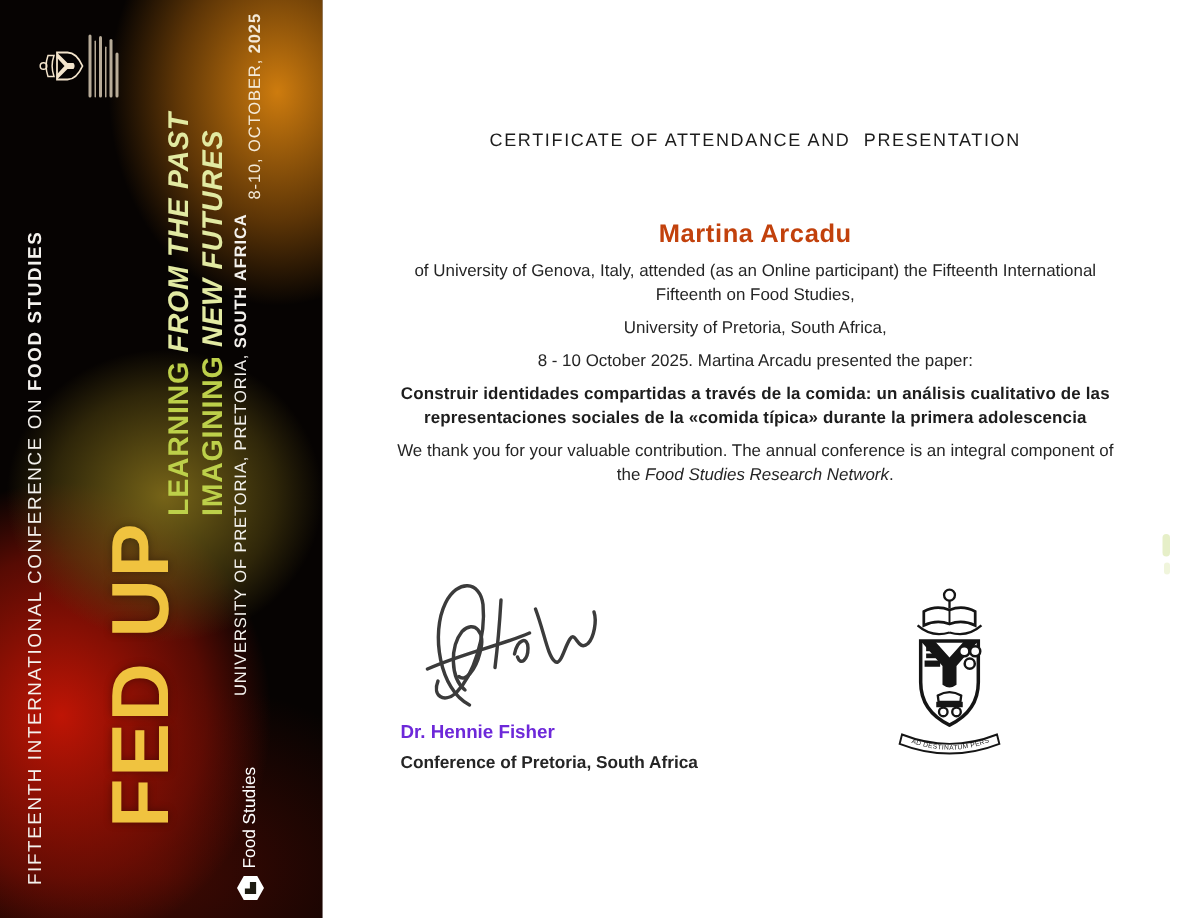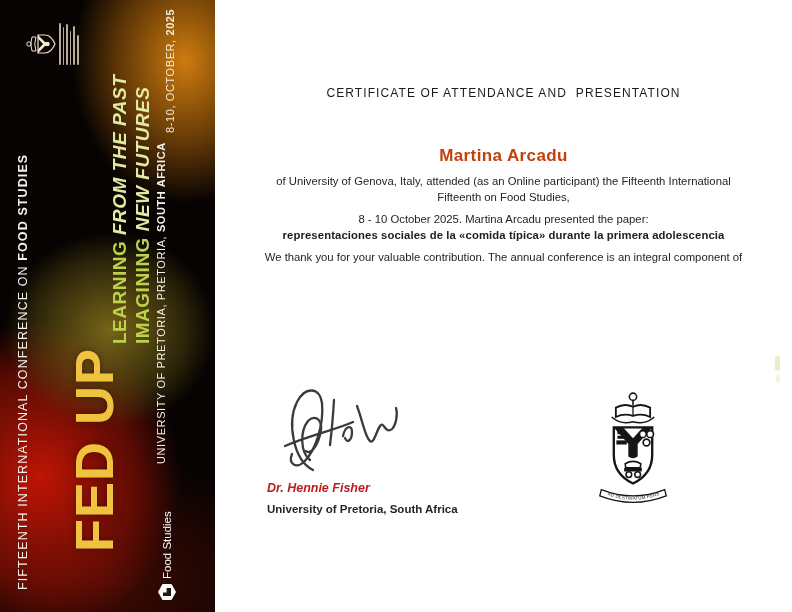--- a/index.html
+++ b/index.html
@@ -52,21 +52,21 @@
            font-size:12px;font-weight:400;letter-spacing:1.1px;color:#1c1c1c;white-space:pre;}
   .recipient{position:absolute;top:146px;left:0;width:100%;text-align:center;
              font-size:17px;font-weight:800;letter-spacing:.4px;color:#c2410c;}
   .bodytext{position:absolute;top:173px;left:28px;width:521px;text-align:center;
             font-size:11.3px;line-height:16px;color:#252525;}
   .bodytext p{margin:0;}
   .bodytext p.para{margin-top:6px;}
   .bodytext p.bold{font-weight:700;letter-spacing:.1px;color:#1d1d1d;}
   .signature{position:absolute;left:62px;top:384px;}
   .signer{position:absolute;left:52px;top:480px;text-align:left;}
-  .signer-name,.signer-title{font-size:12.5px;font-weight:700;font-style:italic;line-height:16px;color:#b91c1c;}
+  .signer-name,.signer-title{font-size:12.5px;font-weight:700;line-height:16px;color:#6d28d9;}
   .signer-org{margin-top:7px;font-size:11.5px;font-weight:600;color:#252525;}
   .crest{position:absolute;left:379px;top:390px;}
 
   
   .edge-artifact-1{position:absolute;left:775px;top:356px;width:5px;height:15px;
                    background:#d8e6aa;opacity:.65;border-radius:3px;}
   .edge-artifact-2{position:absolute;left:776px;top:375px;width:4px;height:8px;
                    background:#e3edbf;opacity:.55;border-radius:3px;}
 </style>
 </head>
@@ -115,37 +115,40 @@
 
   <main class="cert">
 
     <h1 class="heading">CERTIFICATE OF ATTENDANCE AND  PRESENTATION</h1>
 
     <div class="recipient">Martina Arcadu</div>
 
     <div class="bodytext">
       <p class="line">of University of Genova, Italy, attended (as an Online participant) the Fifteenth International</p>
       <p class="line">Fifteenth on Food Studies,</p>
+      <p class="line para">University of Pretoria, South Africa,</p>
       <p class="line para">8 - 10 October 2025. Martina Arcadu presented the paper:</p>
+      <p class="line para bold">Construir identidades compartidas a través de la comida: un análisis cualitativo de las</p>
       <p class="line bold">representaciones sociales de la «comida típica» durante la primera adolescencia</p>
       <p class="line para">We thank you for your valuable contribution. The annual conference is an integral component of</p>
+      <p class="line"><span>the </span><i>Food Studies Research Network</i><span>.</span></p>
     </div>
 
     <svg class="signature" width="124" height="92" viewBox="0 0 124 92" fill="none" stroke="#3b3b3b" stroke-width="2.3" stroke-linecap="round">
       <path d="M36,86 C16,76 10,38 20,18 C28,2 43,3 45,19 C47,40 39,66 27,78 C19,85 11,80 15,70"></path>
       <path d="M33,76 C23,68 23,47 31,37 C39,29 47,37 43,51 C40,63 33,71 29,67"></path>
       <path d="M8,62 C33,51 58,46 76,38"></path>
       <path d="M57,16 C56,33 54,53 53,61"></path>
       <path d="M66,52 C68,42 75,40 75,48 C75,56 70,60 68,54"></path>
       <path d="M80,22 C86,38 88,53 93,57 C97,60 99,48 103,42 C107,36 108,51 115,45 C119,41 121,30 119,24"></path>
     </svg>
 
     <div class="signer">
       <div class="signer-name">Dr. Hennie Fisher</div>
-      <div class="signer-org">University of Pretoria, South Africa</div>
+      <div class="signer-org">Conference of Pretoria, South Africa</div>
     </div>
 
     <svg class="crest" width="78" height="122" viewBox="0 0 150 235" xmlns="http://www.w3.org/2000/svg" xmlns:xlink="http://www.w3.org/1999/xlink">
 
       <circle cx="75" cy="13" r="7" fill="none" stroke="#151515" stroke-width="3"></circle>
       <path d="M75,20 L75,30" stroke="#151515" stroke-width="3"></path>
       <path d="M42,34 Q58,25 75,32 Q92,25 108,34 L108,52 Q92,44 75,50 Q58,44 42,52 Z" fill="#ffffff" stroke="#151515" stroke-width="3.5"></path>
       <path d="M75,32 L75,50" stroke="#151515" stroke-width="2.5"></path>
       <path d="M34,52 Q52,68 75,61 M116,52 Q98,68 75,61" fill="none" stroke="#151515" stroke-width="3"></path>
 

